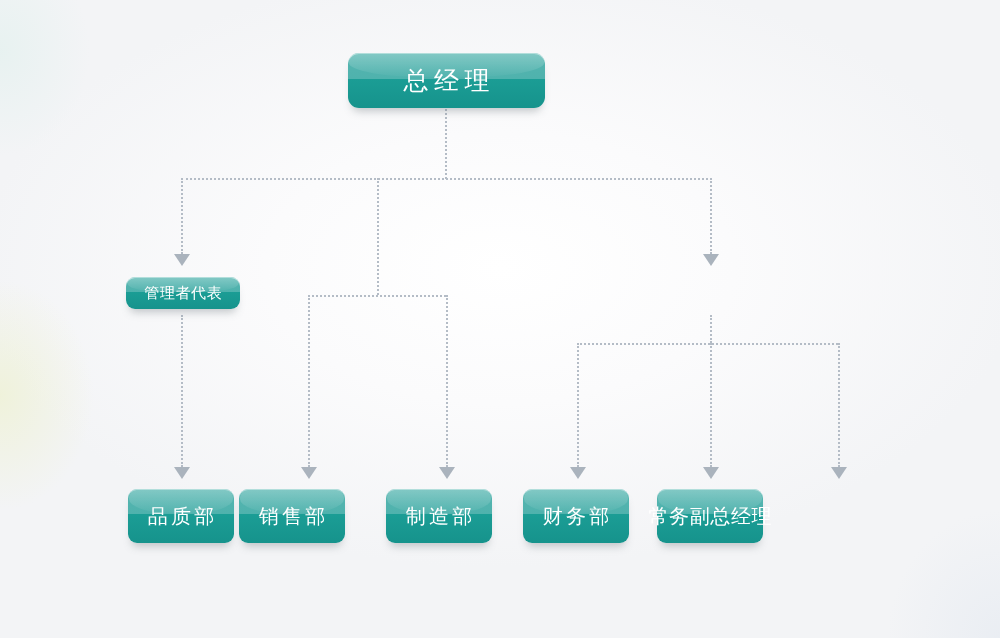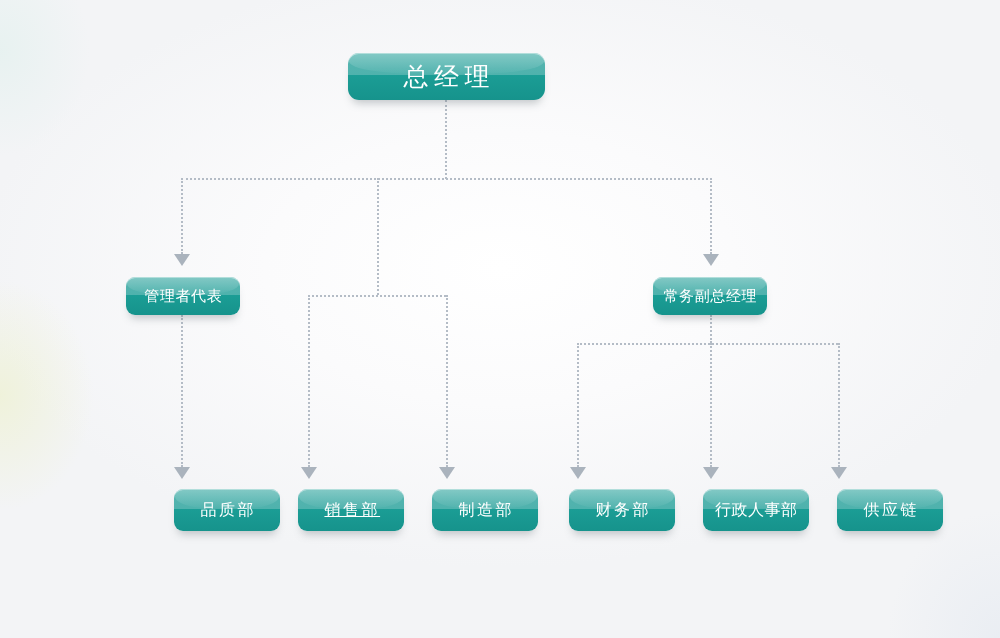--- a/index.html
+++ b/index.html
@@ -62,44 +62,43 @@
     position: absolute;
     left: 1px; right: 1px; top: 1px;
     height: 42%;
     border-radius: 8px 8px 40% 40% / 8px 8px 14px 14px;
     background: linear-gradient(to bottom, rgba(255,255,255,0.26), rgba(255,255,255,0.02));
     pointer-events: none;
   }
 
   .node.level1 {
     left: 348px; top: 53px;
-    width: 197px; height: 47px;
+    width: 197px; height: 55px;
     font-size: 25px;
     border-radius: 11px;
   }
   .node.level2 {
-    width: 114px; height: 38px;
+    width: 114px; height: 32px;
     font-size: 15px;
     letter-spacing: 0.04em;
     text-indent: 0.04em;
     text-align: center;
   }
   .node.level2.mgmt-rep  { left: 126px; top: 277px; }
   .node.level2.deputy-gm { left: 653px; top: 277px; }
 
   .node.level3 {
-    width: 106px; height: 42px;
+    width: 106px; height: 54px;
     top: 489px;
-    font-size: 16px;
+    font-size: 20px;
     letter-spacing: 0.16em;
     text-indent: 0.16em;
-    margin-left: 46px;
   }
   .node.level3.n0 { left: 128px; }
-  .node.level3.n1 { left: 252px; text-decoration: underline; }
+  .node.level3.n1 { left: 239px; }
   .node.level3.n2 { left: 386px; }
   .node.level3.n3 { left: 523px; text-align: right; }
   .node.level3.n4 { left: 657px; letter-spacing: 0.03em; text-indent: 0.03em; }
   .node.level3.n5 { left: 791px; }
 
   
   .connector-layer {
     position: absolute;
     inset: 0;
     pointer-events: none;
@@ -158,27 +157,25 @@
     <div class="vline" style="left:710px; top:343px; height:124px;"></div>
     <div class="arrow" style="left:703px; top:467px;"></div>
     <div class="vline" style="left:838px; top:343px; height:124px;"></div>
     <div class="arrow" style="left:831px; top:467px;"></div>
   </div>
 
   <div class="node level1">总经理</div>
 
   <div class="node level2 mgmt-rep">管理者代表</div>
 
-  <div class="node level2 deputy-gm">常务副总经理</div>
 
   <div class="node level3 n0">品质部</div>
 
   <div class="node level3 n1">销售部</div>
 
   <div class="node level3 n2">制造部</div>
 
   <div class="node level3 n3">财务部</div>
 
-  <div class="node level3 n4">行政人事部</div>
+  <div class="node level3 n4">常务副总经理</div>
 
-  <div class="node level3 n5">供应链</div>
 
 </div>
 
 </body></html>

